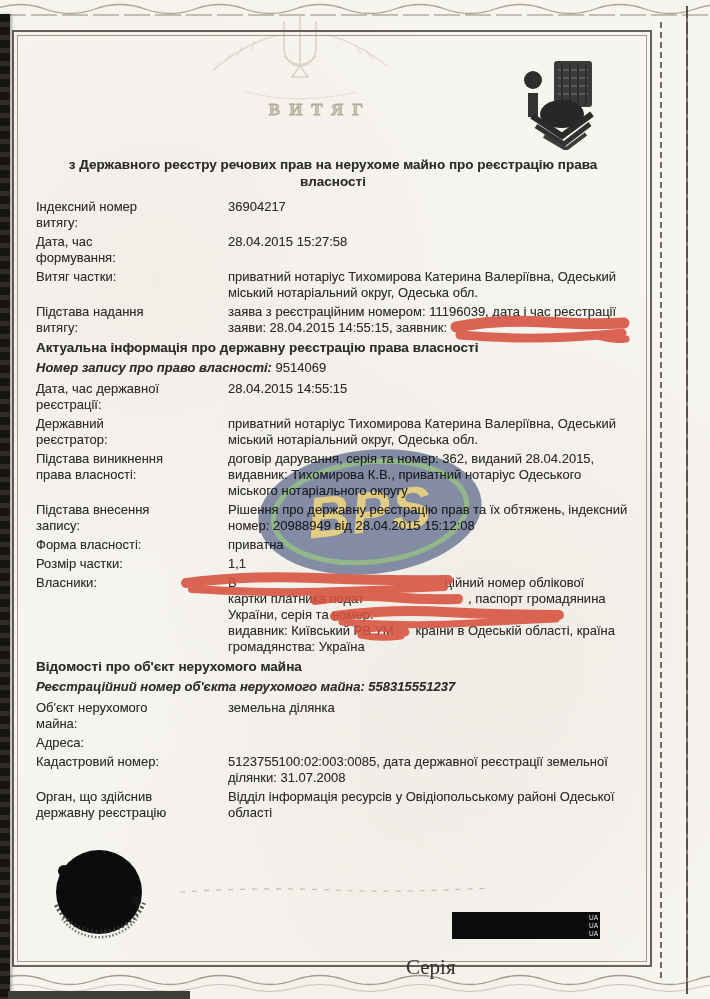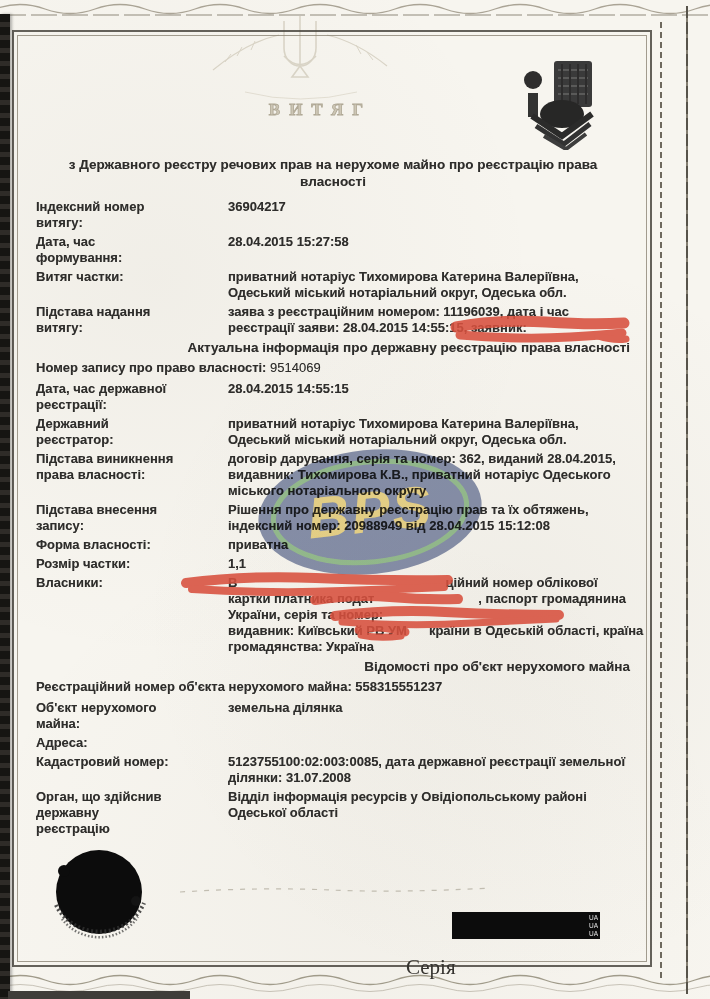--- a/index.html
+++ b/index.html
@@ -41,25 +41,25 @@
   .trident-wm{position:absolute;left:185px;top:8px;z-index:0;opacity:.5;}
   .vityag-wm{
     position:absolute;left:233px;top:100px;width:175px;z-index:0;
     text-align:center;font-family:"Liberation Serif",serif;font-weight:bold;
     font-size:17px;letter-spacing:9px;color:#c9c2b0;opacity:.9;
     -webkit-text-stroke:.8px #a8a08c;
   }
   
   .content{position:absolute;left:36px;top:156px;width:594px;z-index:2;font-size:13px;line-height:16px;text-shadow:0 0 .4px rgba(0,0,0,.30);}
   .doc-title{font-weight:bold;text-align:center;font-size:13.5px;line-height:17px;margin:0 18px 9px 18px;}
-  .row{display:grid;grid-template-columns:192px 1fr;margin-bottom:3px;align-items:start;font-weight:bold;}
+  .row{display:grid;grid-template-columns:192px 1fr;margin-bottom:3px;align-items:start;}
   .lbl{display:block;max-width:138px;}
-  .section-h{font-weight:bold;text-align:right;font-size:13.5px;margin:4px 0 4px 0;}
+  .section-h{font-weight:bold;text-align:left;font-size:13.5px;margin:4px 0 4px 0;}
   .bold-line{margin-bottom:5px;}
-  .bold-line .b{font-weight:bold;}
+  .bold-line .b{font-weight:bold;font-style:italic;}
   .owners-line{white-space:nowrap;}
   .gap{display:inline-block;height:1px;}
   
   .bps-wm{position:absolute;left:252px;top:444px;z-index:4;mix-blend-mode:multiply;opacity:.62;pointer-events:none;}
   
   .scribbles{position:absolute;left:0;top:0;z-index:6;pointer-events:none;}
   
   .seal{position:absolute;left:46px;top:843px;z-index:4;}
   
   .hologram{position:absolute;left:520px;top:58px;z-index:2;opacity:.92;}

